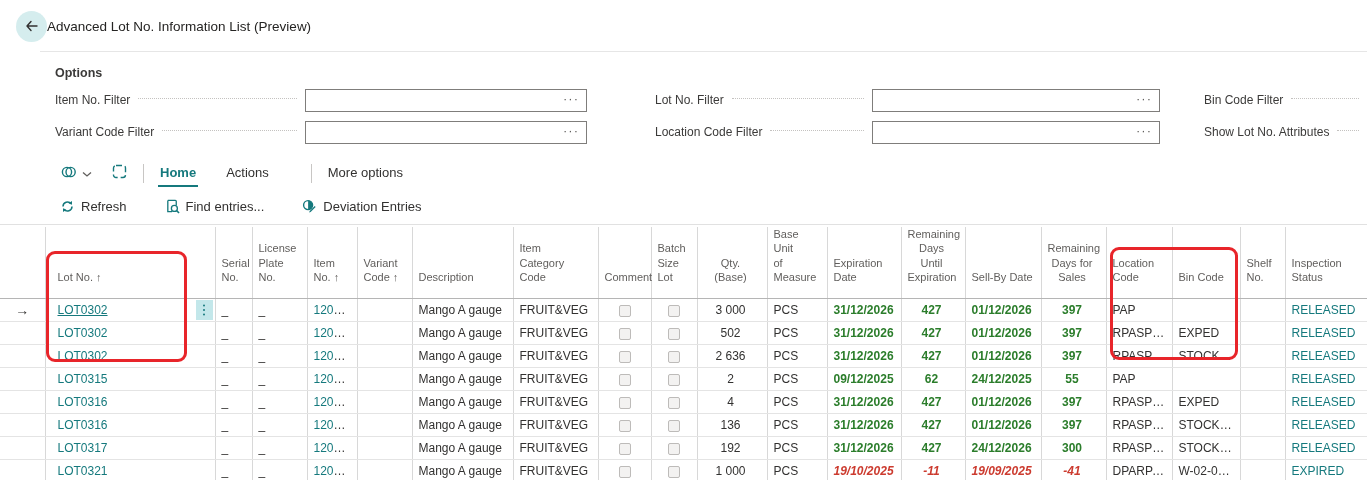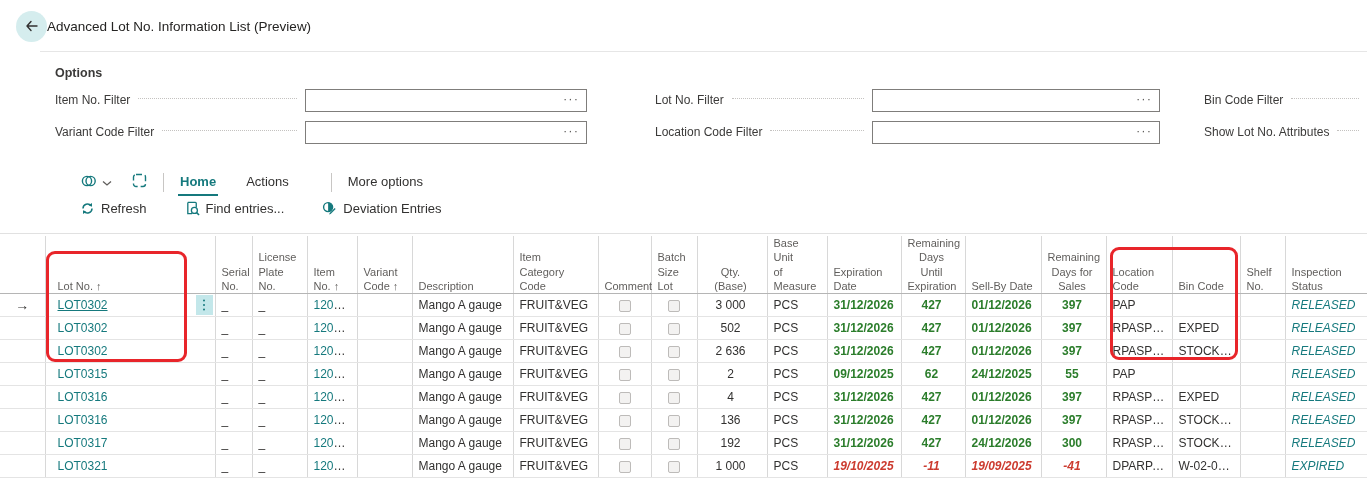--- a/index.html
+++ b/index.html
@@ -21,50 +21,50 @@
   .f-label { display:flex; align-items:center; font-size:12px; color:#3b3a39; overflow:hidden; }
   .f-label .leader { flex:1; border-bottom:1px dotted #c4c2c0; margin:0 8px 4px 8px; min-width:10px; }
   .w-l1 { width:250px; } .w-i1 { width:282px; } .sp1 { width:68px; }
   .w-l2 { width:217px; } .w-i2 { width:288px; } .sp2 { width:44px; }
   .w-l3 { flex:1; }
   .f-input { height:23px; border:1px solid #7f7d7b; background:#fff; display:flex; align-items:center; }
   .f-input input { flex:1; border:none; outline:none; height:100%; font:12px "Liberation Sans",sans-serif; padding:0 6px; }
   .lookup { color:#605e5c; font-size:13px; letter-spacing:1px; padding:0 7px 3px 4px; cursor:pointer; }
 
   
-  .ribbon { margin-top:23px; border-bottom:1px solid #e1e1e1;padding-left:20px; }
+  .ribbon { margin-top:14px; border-bottom:1px solid #e1e1e1; }
   .tabs-row { display:flex; align-items:center; height:30px; padding-left:58px; }
   .icon-btn { display:flex; align-items:center; border:none; background:none; cursor:pointer; padding:2px; }
   .vsep { width:1px; height:19px; background:#c8c6c4; margin:0 14px; }
   .tab { font-size:13px; border:none; background:none; cursor:pointer; padding:4px 2px 6px 2px; margin-right:26px;
     color:#323130; position:relative; font-family:inherit; }
   .tab.active { color:var(--accent); font-weight:600; }
   .tab.active::after { content:""; position:absolute; left:0; right:0; bottom:-1px; height:2px; background:var(--accent); }
-  .actions-row { display:flex; align-items:flex-start; height:36px; padding-left:58px; }
+  .actions-row { display:flex; align-items:center; height:36px; padding-left:58px; }
   .action-btn { display:flex; align-items:center; gap:6px; border:none; background:none; cursor:pointer;
     font:13px "Liberation Sans",sans-serif; color:#323130; margin-right:34px; padding:4px 2px; }
   .action-btn svg { display:block; }
 
   
   .grid-area { margin-top:2px; position:relative; }
   table { border-collapse:collapse; table-layout:fixed; width:1367px; }
   th { vertical-align:bottom; font-size:11px; font-weight:400; color:#605e5c; text-align:left;
-    padding:0 6px 0 6px; height:57px; border-bottom:1px solid #b5b5b5; white-space:pre-line; line-height:1.3; }
+    padding:0 6px 14px 6px; height:57px; border-bottom:1px solid #b5b5b5; white-space:pre-line; line-height:1.3; }
   th.r, td.r { text-align:center; padding-right:9px; }
   th + th, td + td { border-left:1px solid #d8d8d8; }
   th:last-child, td:last-child { border-right:none; }
   td { height:23px; font-size:12px; padding:0 6px; border-bottom:1px solid #e4e4e4; white-space:nowrap;
     overflow:hidden; text-overflow:ellipsis; position:relative; }
   th.col-lot, td.col-lot { padding-left:12px; }
   .arrow-ind { font-size:14px; color:#323130; display:block; text-align:center; }
   .lnk { color:var(--accent); cursor:pointer; }
   .lnk.u { text-decoration:underline; }
   .pos { color:var(--favorable); font-weight:700; }
   .neg { color:var(--unfavorable); font-weight:700; font-style:italic; }
-  .status { color:var(--accent);font-style:italic; }
+  .status { color:var(--accent); }
   .cbx { display:inline-block; width:12px; height:12px; border:1px solid #bdbbb9; background:#f3f2f1;
     border-radius:2px; vertical-align:middle; cursor:pointer; }
   td.center { text-align:center; }
   .cell-menu { position:absolute; right:2px; top:1px; bottom:1px; width:17px; background:#c3e7ea;
     display:flex; align-items:center; justify-content:center; cursor:pointer; }
   .vdots { width:2.5px; height:2.5px; border-radius:50%; background:var(--accent);
     box-shadow:0 -4.5px 0 var(--accent), 0 4.5px 0 var(--accent); }
 
   
   .annot { position:absolute; border:3px solid var(--annotation); border-radius:9px; pointer-events:none; z-index:5; }

